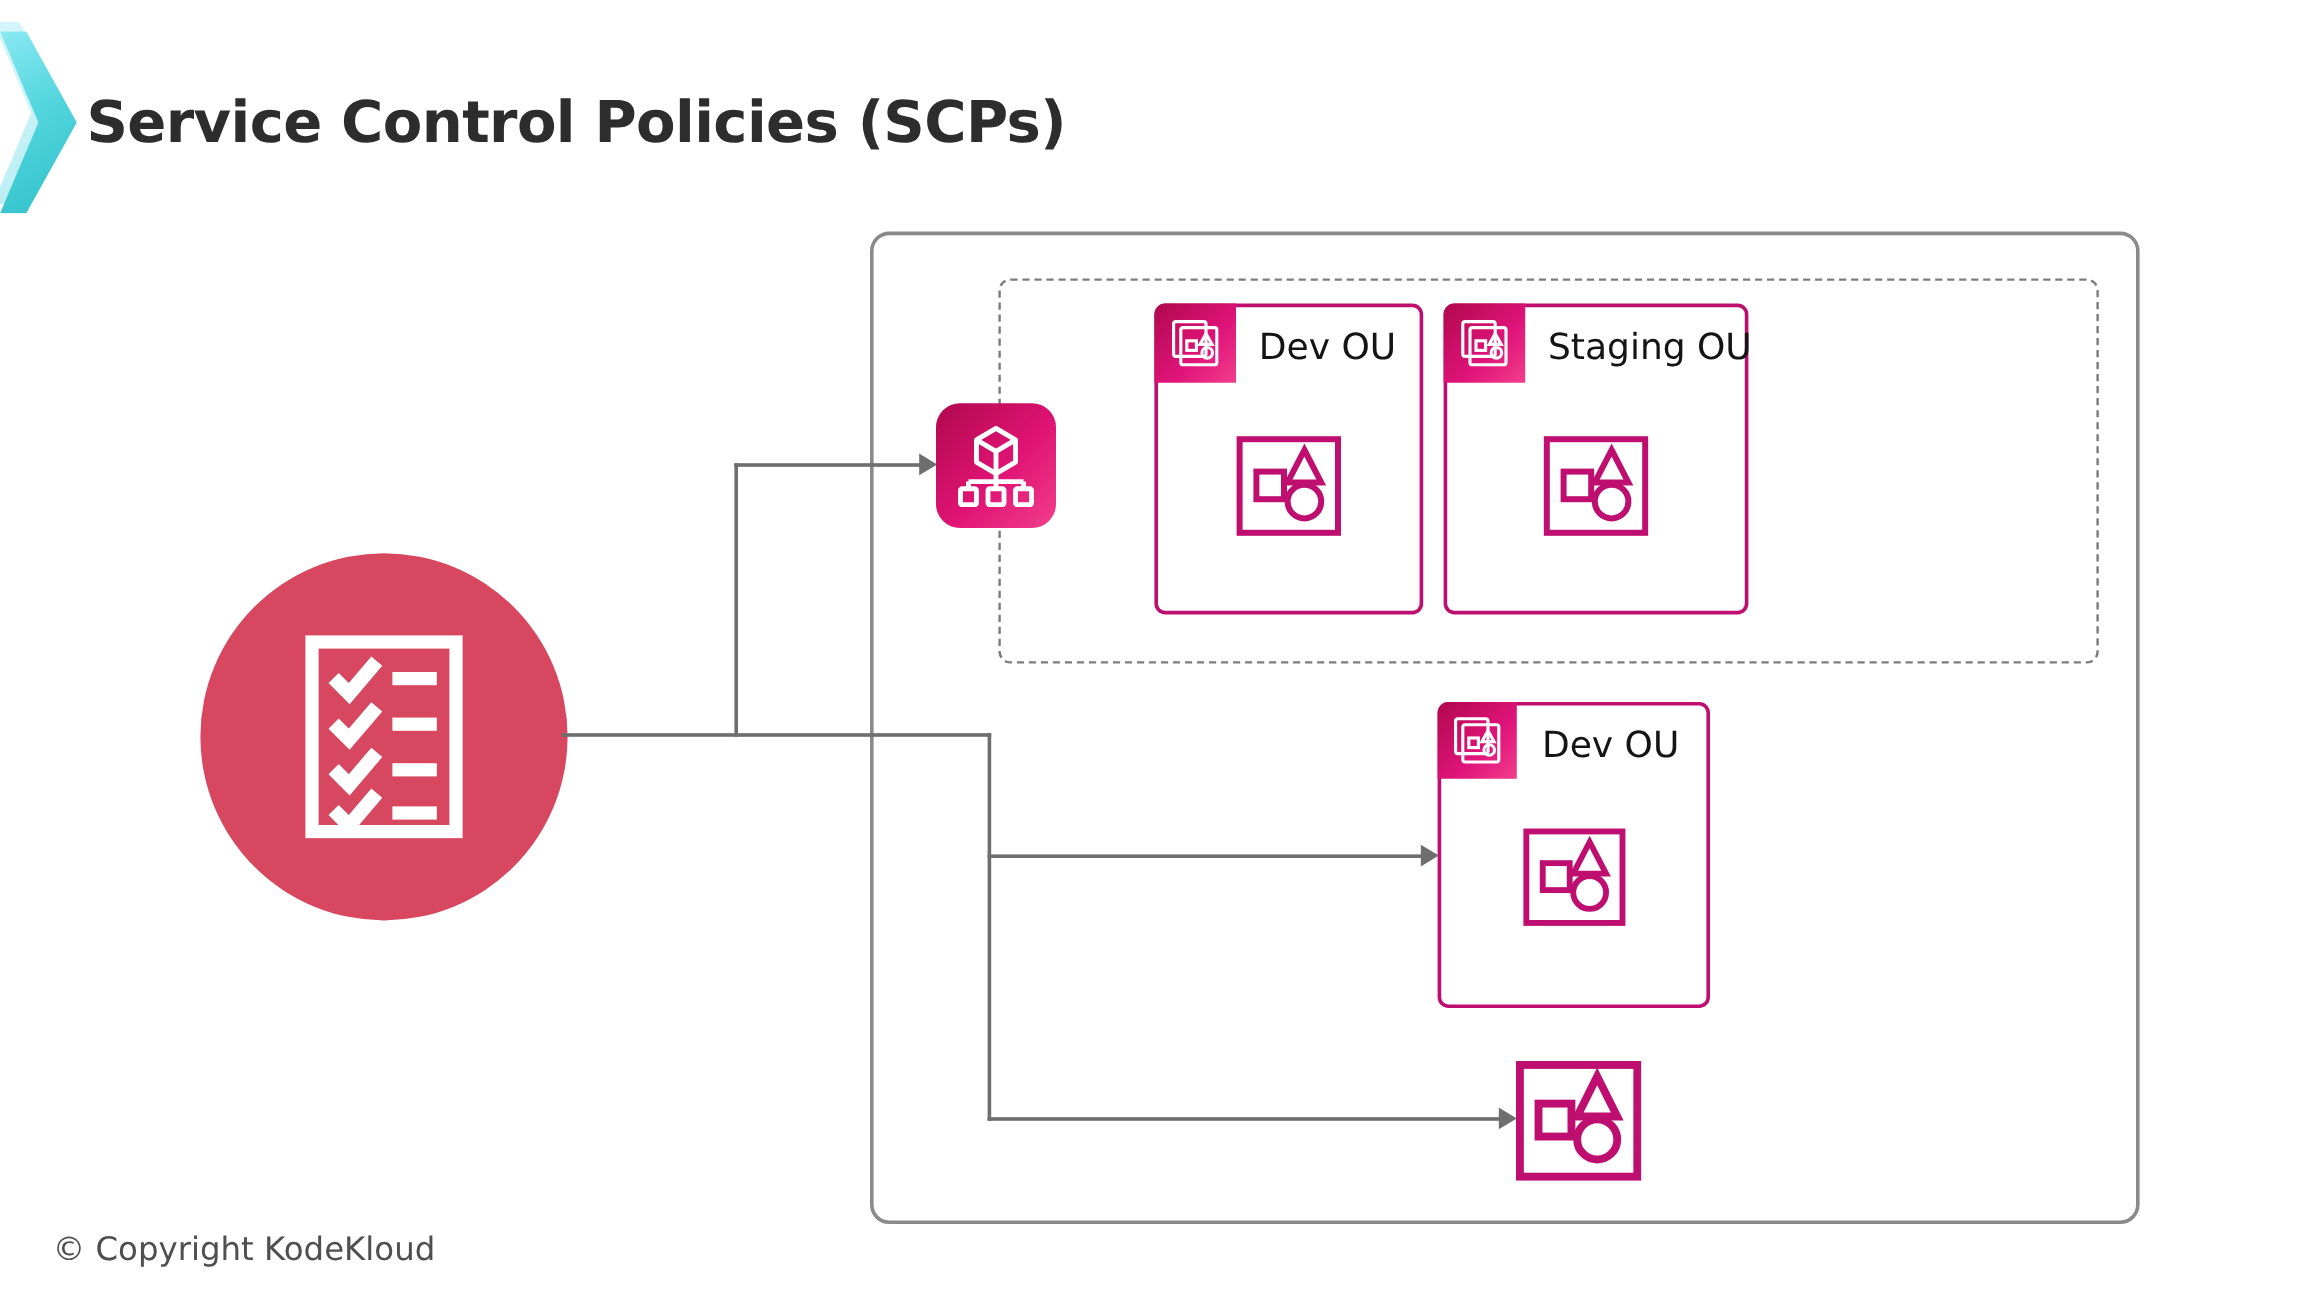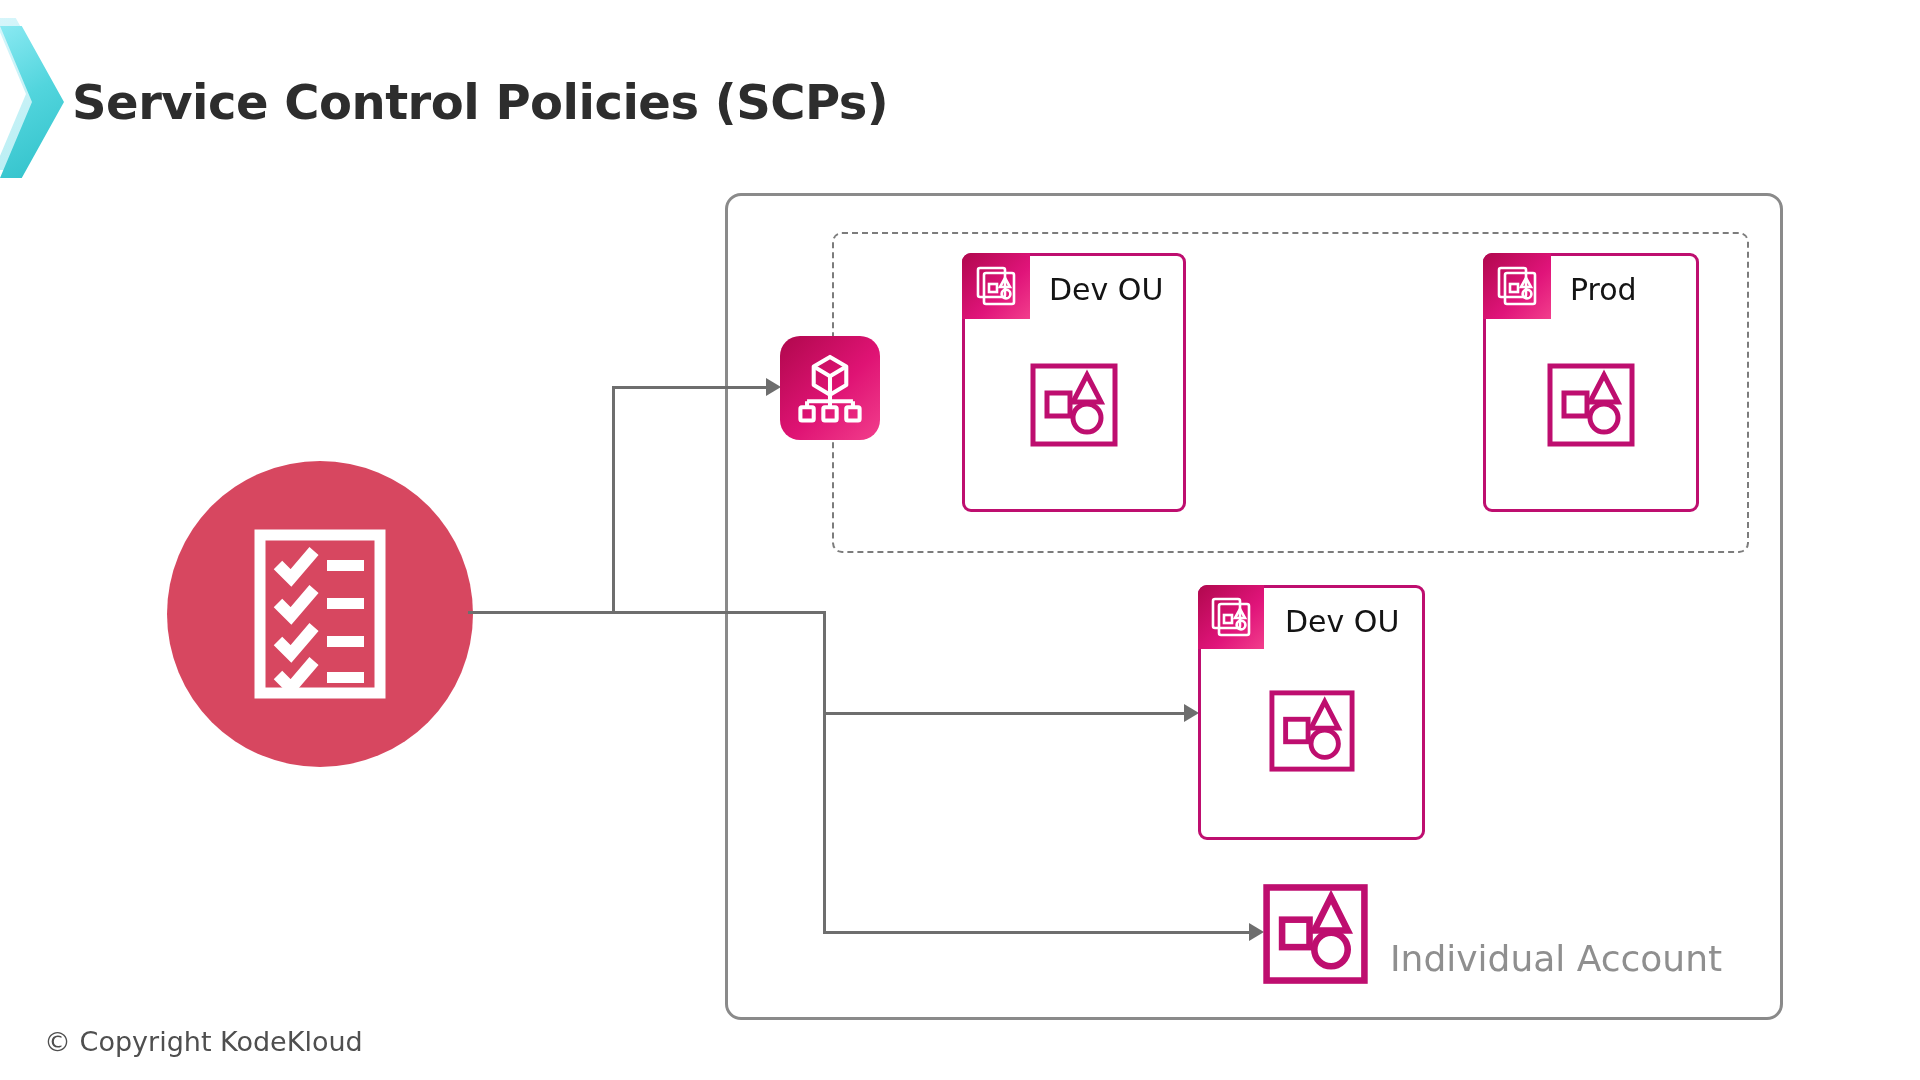--- a/index.html
+++ b/index.html
@@ -129,43 +129,43 @@
     <svg class="resources" style="top:107px;" width="88" height="84" viewBox="0 0 88 84">
       <g fill="none" stroke="#be0e6f" stroke-width="5">
         <rect x="3" y="3" width="82" height="78"></rect>
         <rect x="17" y="30" width="23" height="23"></rect>
         <polygon points="57,12 71,39 43,39"></polygon>
         <circle cx="57" cy="55" r="14"></circle>
       </g>
     </svg>
   </div>
 
-
-  <div class="ou-box" style="left:1483px; top:253px; width:216px; height:259px;">
+  <div class="ou-box" style="left:1203px; top:253px; width:254px; height:259px;">
     <div class="ou-badge">
       <svg width="46" height="46" viewBox="0 0 46 46">
         <g fill="none" stroke="#ffffff" stroke-width="2.6">
           <rect x="5" y="5" width="27" height="29" rx="2"></rect>
           <rect x="11" y="10" width="30" height="31" rx="2"></rect>
           <rect x="16" y="21" width="8" height="8"></rect>
           <polygon points="32,15 37,24 27,24"></polygon>
           <circle cx="33" cy="31" r="4.4"></circle>
         </g>
       </svg>
     </div>
-    <div class="ou-label">Prod</div>
+    <div class="ou-label">Staging OU</div>
     <svg class="resources" style="top:107px;" width="88" height="84" viewBox="0 0 88 84">
       <g fill="none" stroke="#be0e6f" stroke-width="5">
         <rect x="3" y="3" width="82" height="78"></rect>
         <rect x="17" y="30" width="23" height="23"></rect>
         <polygon points="57,12 71,39 43,39"></polygon>
         <circle cx="57" cy="55" r="14"></circle>
       </g>
     </svg>
   </div>
+
 
   <div class="ou-box" style="left:1198px; top:585px; width:227px; height:255px;">
     <div class="ou-badge" style="width:66px; height:64px;">
       <svg width="46" height="46" viewBox="0 0 46 46">
         <g fill="none" stroke="#ffffff" stroke-width="2.6">
           <rect x="5" y="5" width="27" height="29" rx="2"></rect>
           <rect x="11" y="10" width="30" height="31" rx="2"></rect>
           <rect x="16" y="21" width="8" height="8"></rect>
           <polygon points="32,15 37,24 27,24"></polygon>
           <circle cx="33" cy="31" r="4.4"></circle>
@@ -184,15 +184,14 @@
   </div>
 
   <svg class="individual-icon" width="105" height="102" viewBox="0 0 88 84">
     <g fill="none" stroke="#be0e6f" stroke-width="5.5">
       <rect x="3" y="3" width="82" height="78"></rect>
       <rect x="16" y="30" width="23" height="23"></rect>
       <polygon points="57,11 71,39 43,39"></polygon>
       <circle cx="57" cy="55" r="14"></circle>
     </g>
   </svg>
-  <div class="individual-label">Individual Account</div>
 
 </div>
 
 </body></html>

